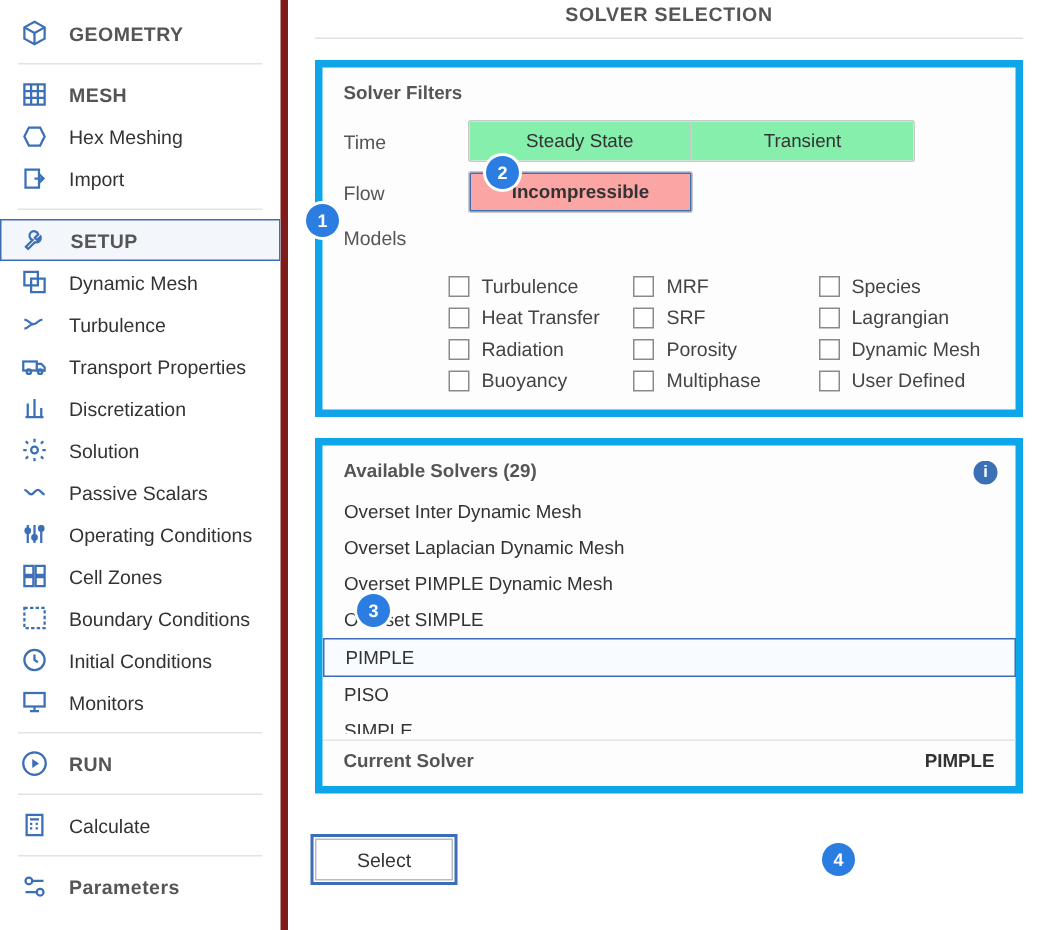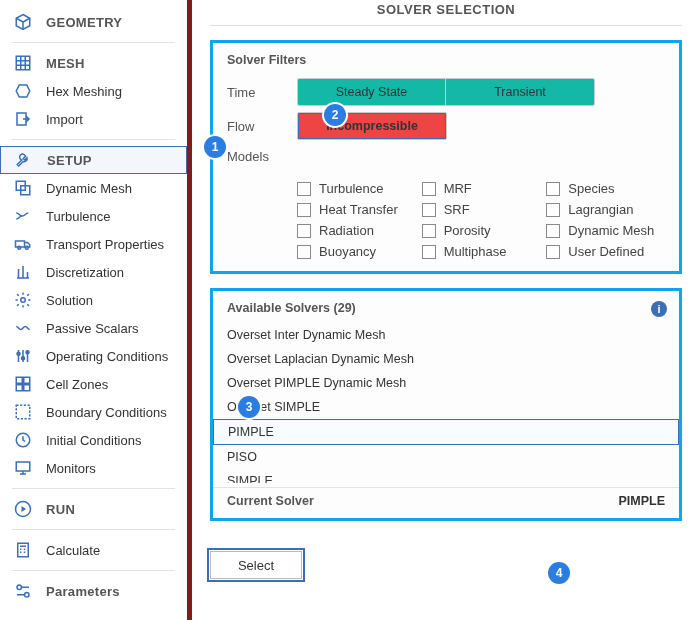--- a/index.html
+++ b/index.html
@@ -7,29 +7,29 @@
   .sidebar { width: 192px; height: 620px; border-right: 5px solid #7f1d1d; padding: 8px 0; overflow-y: auto; }
   .sidebar-item { display: flex; align-items: center; height: 28px; padding: 0 8px 0 14px; cursor: pointer; }
   .sidebar-item.selected { border: 1.5px solid #3d6db5; background: #f3f7fc; }
   .sidebar-section { font-weight: 600; color: #555; letter-spacing: .3px; }
   .sb-icon { width: 18px; height: 18px; margin-right: 14px; display: inline-flex; align-items: center; justify-content: center; color: #3b6fb6; flex-shrink: 0; }
   .sb-icon svg { width: 18px; height: 18px; }
   .sidebar hr { border: none; border-top: 1px solid #e3e3e3; margin: 6px 12px; }
   .sub { padding-left: 14px; }
   .main { flex: 1; padding: 2px 18px 12px 18px; display: flex; flex-direction: column; position: relative; }
   .page-title { text-align: center; font-size: 13px; font-weight: 600; color: #555; letter-spacing: .5px; padding-bottom: 8px; border-bottom: 1px solid #e0e0e0; margin-bottom: 14px; }
-  .panel { border: 3px solid #0ea5e9; background: #fdfdfd; margin-bottom: 14px; }
+  .panel { border: 5px solid #0ea5e9; background: #fdfdfd; margin-bottom: 14px; }
   .panel-title { font-weight: 600; color: #555; padding: 10px 14px 8px; font-size: 12.5px; }
   .panel-body { padding: 0 14px 12px; }
-  .filter-row { display: flex; align-items: center; min-height: 34px; gap: 4px; }
+  .filter-row { display: flex; align-items: center; min-height: 34px; gap: 17px; }
   .filter-label { width: 66px; color: #555; }
   .seg-group { display: inline-flex; border: 1px solid #c9c9c9; border-radius: 2px; overflow: hidden; background:#fff; }
-  .seg-btn { width: 148px; height: 26px; background: #14b8a6; border: none; border-right: 1px solid #c9c9c9; font-size: 12.5px; cursor: pointer; color:#333; }
+  .seg-btn { width: 148px; height: 26px; background: #86efac; border: none; border-right: 1px solid #c9c9c9; font-size: 12.5px; cursor: pointer; color:#333; }
   .seg-btn:last-child { border-right: none; }
-  .seg-btn.selected { font-weight: 600; outline: 2px solid #3d6db5; outline-offset: -1px; background: #ef4444; }
+  .seg-btn.selected { font-weight: 600; outline: 2px solid #3d6db5; outline-offset: -1px; background: #fca5a5; }
   .models-grid { display: grid; grid-template-columns: repeat(3, 1fr); column-gap: 6px; row-gap: 6px; padding-left: 70px; padding-top: 4px; }
   .chk { display: flex; align-items: center; gap: 8px; color: #444; }
   .chk-box { width: 14px; height: 14px; border: 1px solid #8a8a8a; background: #fff; }
   .available-panel { position: relative; }
   .info-icon { position: absolute; right: 12px; top: 10px; width: 16px; height: 16px; border-radius: 50%; background: #3b6fb6; color: #fff; font-weight: 700; font-size: 11px; display: flex; align-items: center; justify-content: center; }
   .solver-list { max-height: 160px; overflow-y: auto; }
   .solver-item { padding: 5px 14px; cursor: pointer; color:#333; font-size:12.5px; }
   .solver-item.selected { border: 1.5px solid #3d6db5; background: #f8fbff; }
   .current-row { display: flex; justify-content: space-between; padding: 6px 14px 10px; border-top: 1px solid #e4e4e4; font-size: 12.5px; margin-top:4px; }
   .current-row .lbl { font-weight: 600; color: #555; }

